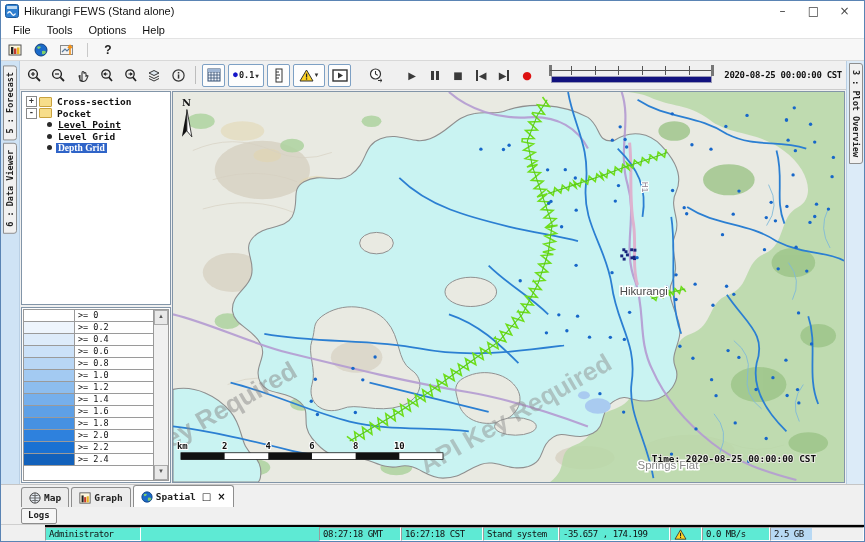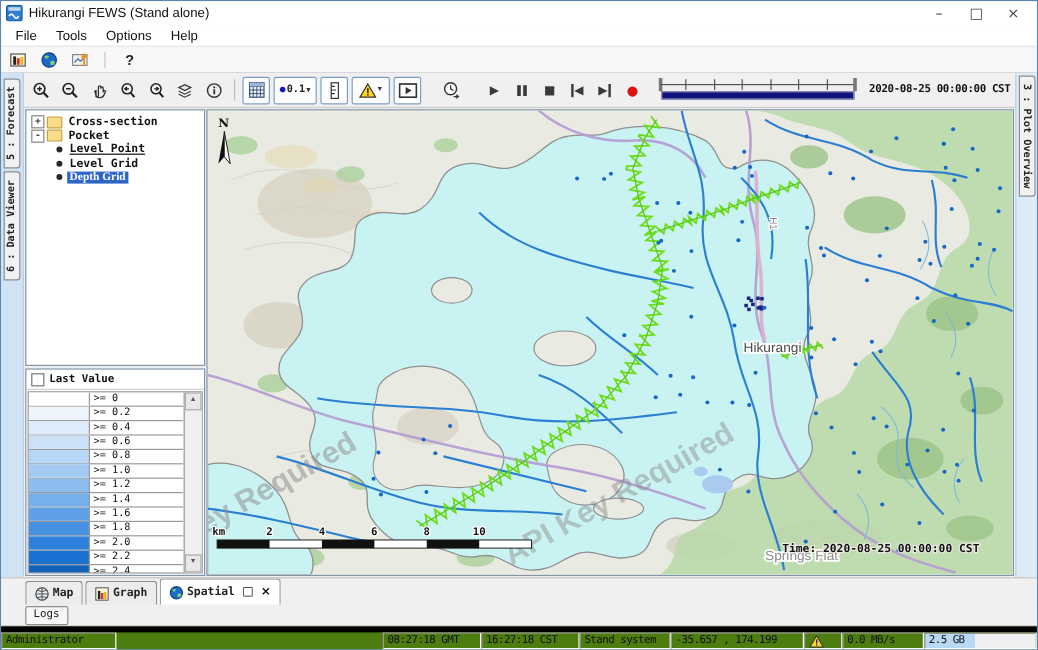--- a/index.html
+++ b/index.html
@@ -68,23 +68,23 @@
   .sb-btn{height:13px;background:#e8e8e8;border:1px solid #aaa;font-size:6px;color:#555;text-align:center;line-height:11px;}
   .map-wrap{flex:1 1 auto;position:relative;margin:1px 1px 1px 0;border:1px solid #8295a8;overflow:hidden;background:#e9eae2;}
   .map-wrap svg{position:absolute;inset:0;width:100%;height:100%;}
   
   .bottom-tabs{height:22px;flex:0 0 auto;background:#f0f0f0;border-top:1px solid #c5c5c5;display:flex;align-items:flex-end;padding-left:20px;gap:2px;}
   .btab{height:19px;display:flex;align-items:center;gap:3px;padding:0 7px;border:1px solid #8e8e8e;border-bottom:none;border-radius:3px 3px 0 0;background:#ececec;font-family:"DejaVu Sans Mono",monospace;font-size:9.5px;font-weight:bold;color:#222;}
   .btab.active{background:#ffffff;height:21px;}
   .tab-ctl{font-size:10px;font-weight:bold;color:#111;margin-left:3px;font-family:"DejaVu Sans",sans-serif;}
   
   .logs-row{height:17px;flex:0 0 auto;background:#f0f0f0;display:flex;align-items:center;padding-left:20px;border-bottom:1px solid #cfcfcf;}
-  .logs-btn{height:14px;padding:0 6px;border:1px solid #8e8e8e;border-radius:2px;background:#f6f6f6;font-family:"DejaVu Sans Mono",monospace;font-size:9px;font-weight:normal;color:#222;line-height:12px;}
-  
-  .statusbar{height:14px;flex:0 0 auto;background:#4d7c0f;display:flex;align-items:stretch;border-top:5px solid #000000;}
+  .logs-btn{height:14px;padding:0 6px;border:1px solid #8e8e8e;border-radius:2px;background:#f6f6f6;font-family:"DejaVu Sans Mono",monospace;font-size:9px;font-weight:bold;color:#222;line-height:12px;}
+  
+  .statusbar{height:14px;flex:0 0 auto;background:#5eead4;display:flex;align-items:stretch;border-top:2px solid #000000;margin-left:44px;}
   .st-cell{font-family:"DejaVu Sans Mono",monospace;font-size:9px;letter-spacing:-0.45px;color:#111;border:1px solid;border-color:#9b9b9b #fdfdfd #fdfdfd #9b9b9b;padding:0 3px;line-height:11px;white-space:nowrap;overflow:hidden;flex:0 0 auto;display:flex;align-items:center;}
   .st-gap{border:none;flex:1 1 auto;}
 </style>
 </head>
 <body>
 
 <div class="window">
 
   <div class="titlebar">
     <svg class="app-icon" viewBox="0 0 14 14">
@@ -280,24 +280,20 @@
               <div class="tree-row" style="padding-left: 22px;">
                 <span class="bullet"></span>
                 <span class="tlabel">Level Grid</span>
               </div>
               <div class="tree-row" style="padding-left: 22px;">
                 <span class="bullet"></span>
                 <span class="tlabel sel">Depth Grid</span>
               </div>
             </div>
           <div class="legend-panel">
-            <div class="legend-head">
-              <span class="cbx"></span>
-              <span class="legend-title">Last Value</span>
-            </div>
             <div class="legend-body">
               <div class="legend-rows">
                   <div class="legend-row">
                     <span class="sw" style="background-color: rgb(255, 255, 255);"></span>
                     <span class="lg-label">&gt;= 0</span>
                   </div>
                   <div class="legend-row">
                     <span class="sw" style="background-color: rgb(238, 245, 253);"></span>
                     <span class="lg-label">&gt;= 0.2</span>
                   </div>

